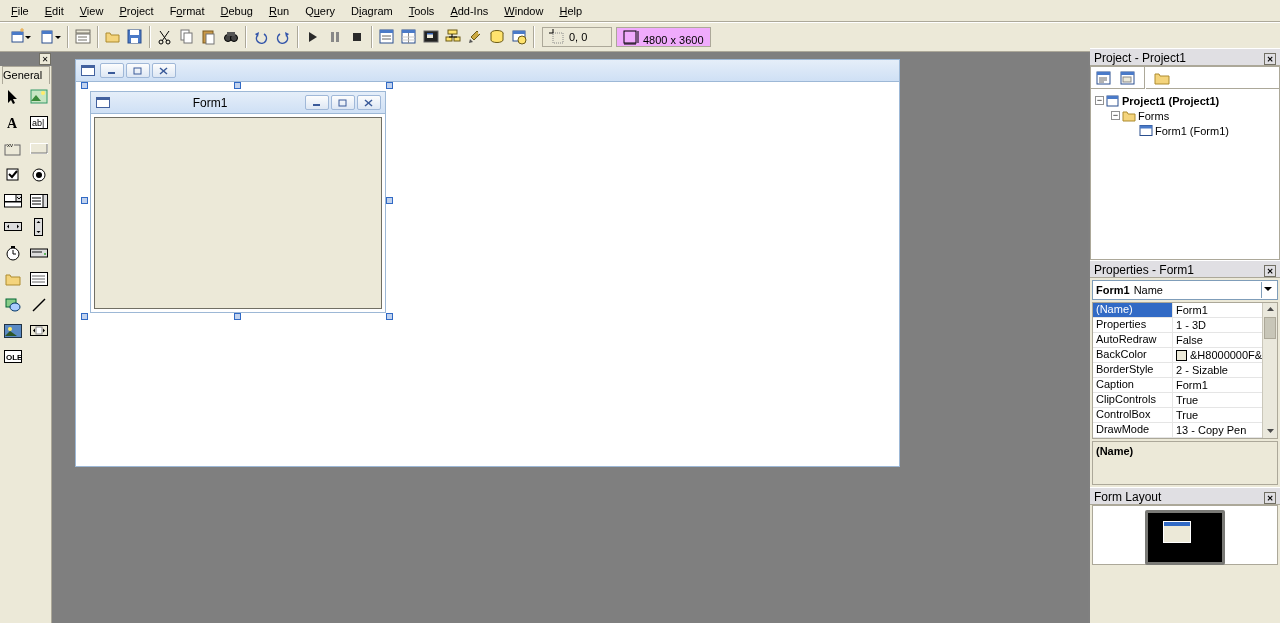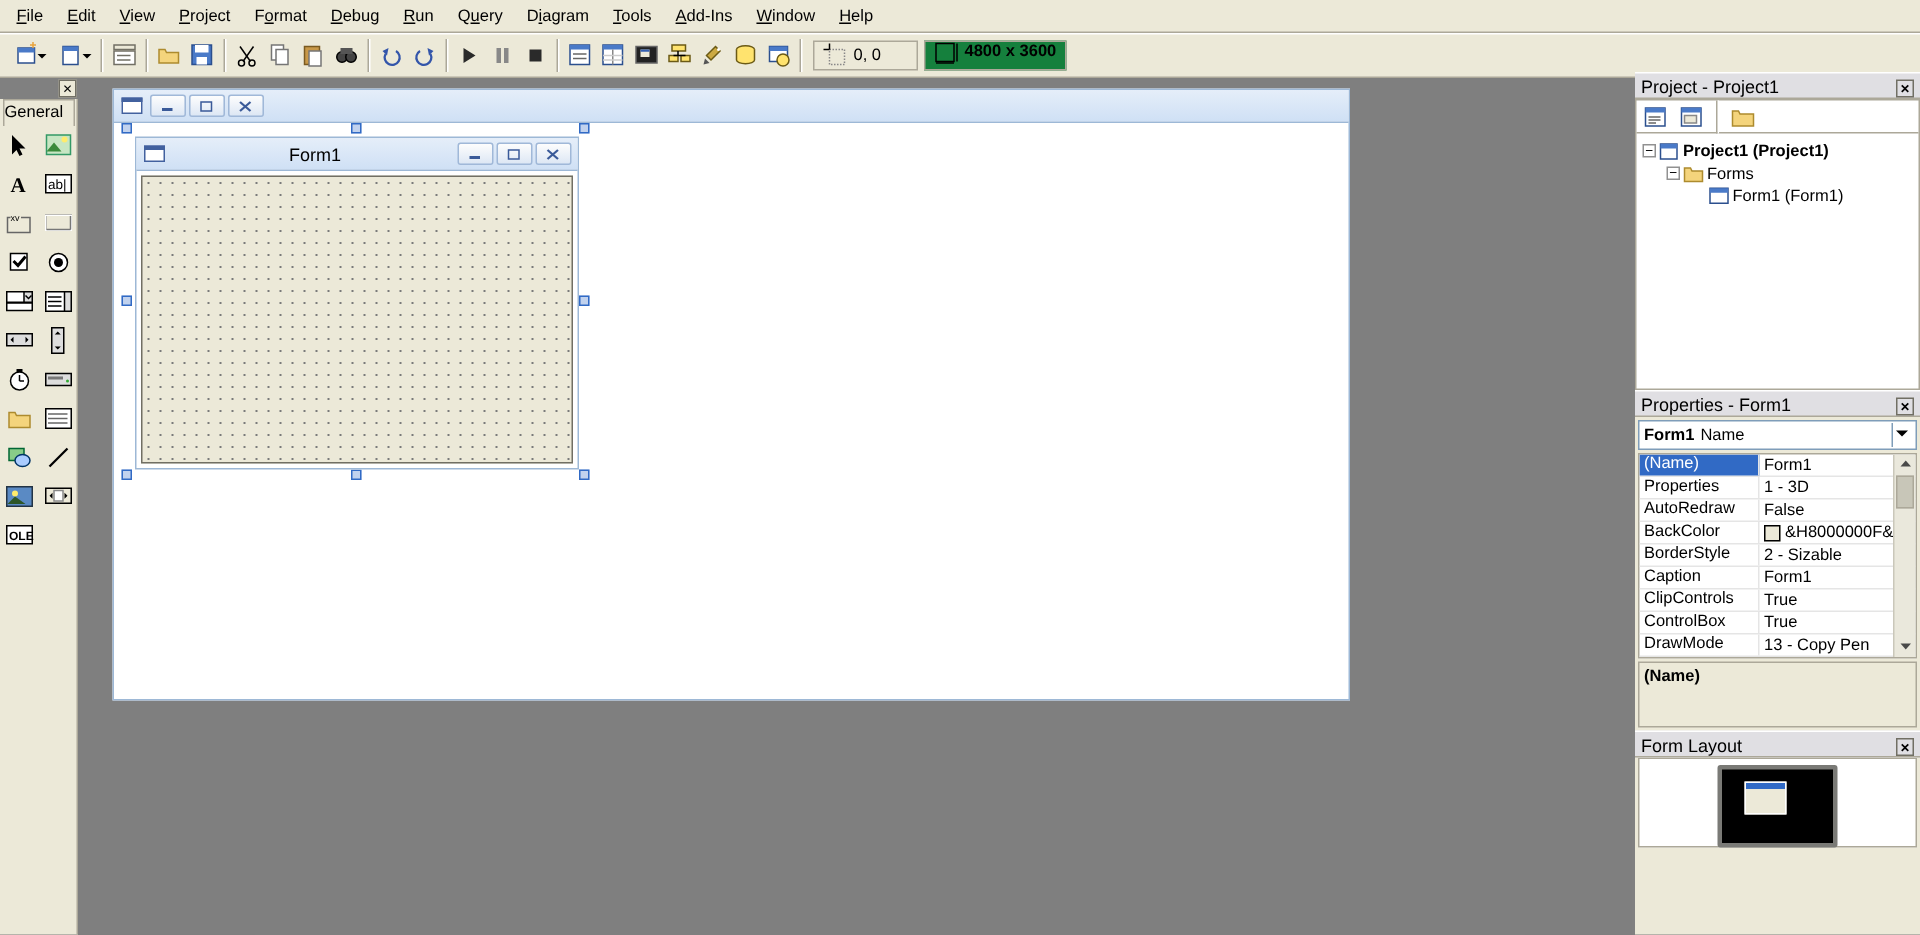--- a/index.html
+++ b/index.html
@@ -11,21 +11,21 @@
   .menu-item { padding:3px 7px; cursor:default; }
   .mn-u { text-decoration:underline; }
 
   
   .toolbar-main { position:absolute; left:0; top:22px; width:1280px; height:30px; background:#ece9d8; border-top:1px solid #fff; border-bottom:1px solid #aca899; display:flex; align-items:center; padding:0 4px; }
   .tb-btn { width:22px; height:22px; display:flex; align-items:center; justify-content:center; cursor:default; border:1px solid transparent; position:relative; }
   .tb-dd::after { content:''; position:absolute; right:2px; top:9px; border-left:3px solid transparent; border-right:3px solid transparent; border-top:3px solid #000; }
   .tb-sep { width:2px; height:22px; margin:0 3px; border-left:1px solid #aca899; border-right:1px solid #fff; }
   .coord-box { min-width:70px; height:20px; border:1px solid #aca899; background:#ece9d8; display:flex; align-items:center; padding:0 6px; margin-left:4px; }
   .coord-icon { width:16px; height:16px; margin-right:4px; }
-  .size-box { min-width:90px; height:20px; border:1px solid #aca899; background:#15803d; display:flex; align-items:flex-start; padding:0 6px; margin-left:4px;font-weight:bold; }
+  .size-box { min-width:90px; height:20px; border:1px solid #aca899; background:#f0abfc; display:flex; align-items:flex-end; padding:0 6px; margin-left:4px; }
 
   
   .mdi { position:absolute; left:52px; top:52px; right:192px; bottom:0; background:#7f7f7f; }
 
   
   .toolbox-close { position:absolute; left:39px; top:53px; width:12px; height:12px; background:#ece9d8; border:1px solid #716f64; display:flex; align-items:center; justify-content:center; font-size:8px; font-family:Arial; }
   .toolbox { position:absolute; left:0; top:66px; width:52px; bottom:0; background:#ece9d8; border-right:1px solid #aca899; }
   .tab-general { position:absolute; left:2px; top:0; width:48px; height:18px; background:#ece9d8; border:1px solid #aca899; border-bottom:none; text-align:left; line-height:16px; }
   .tb-body { position:absolute; left:0; top:18px; width:52px; display:grid; grid-template-columns:26px 26px; grid-auto-rows:26px; }
   .tool { display:flex; align-items:center; justify-content:center; border:1px solid transparent; }

